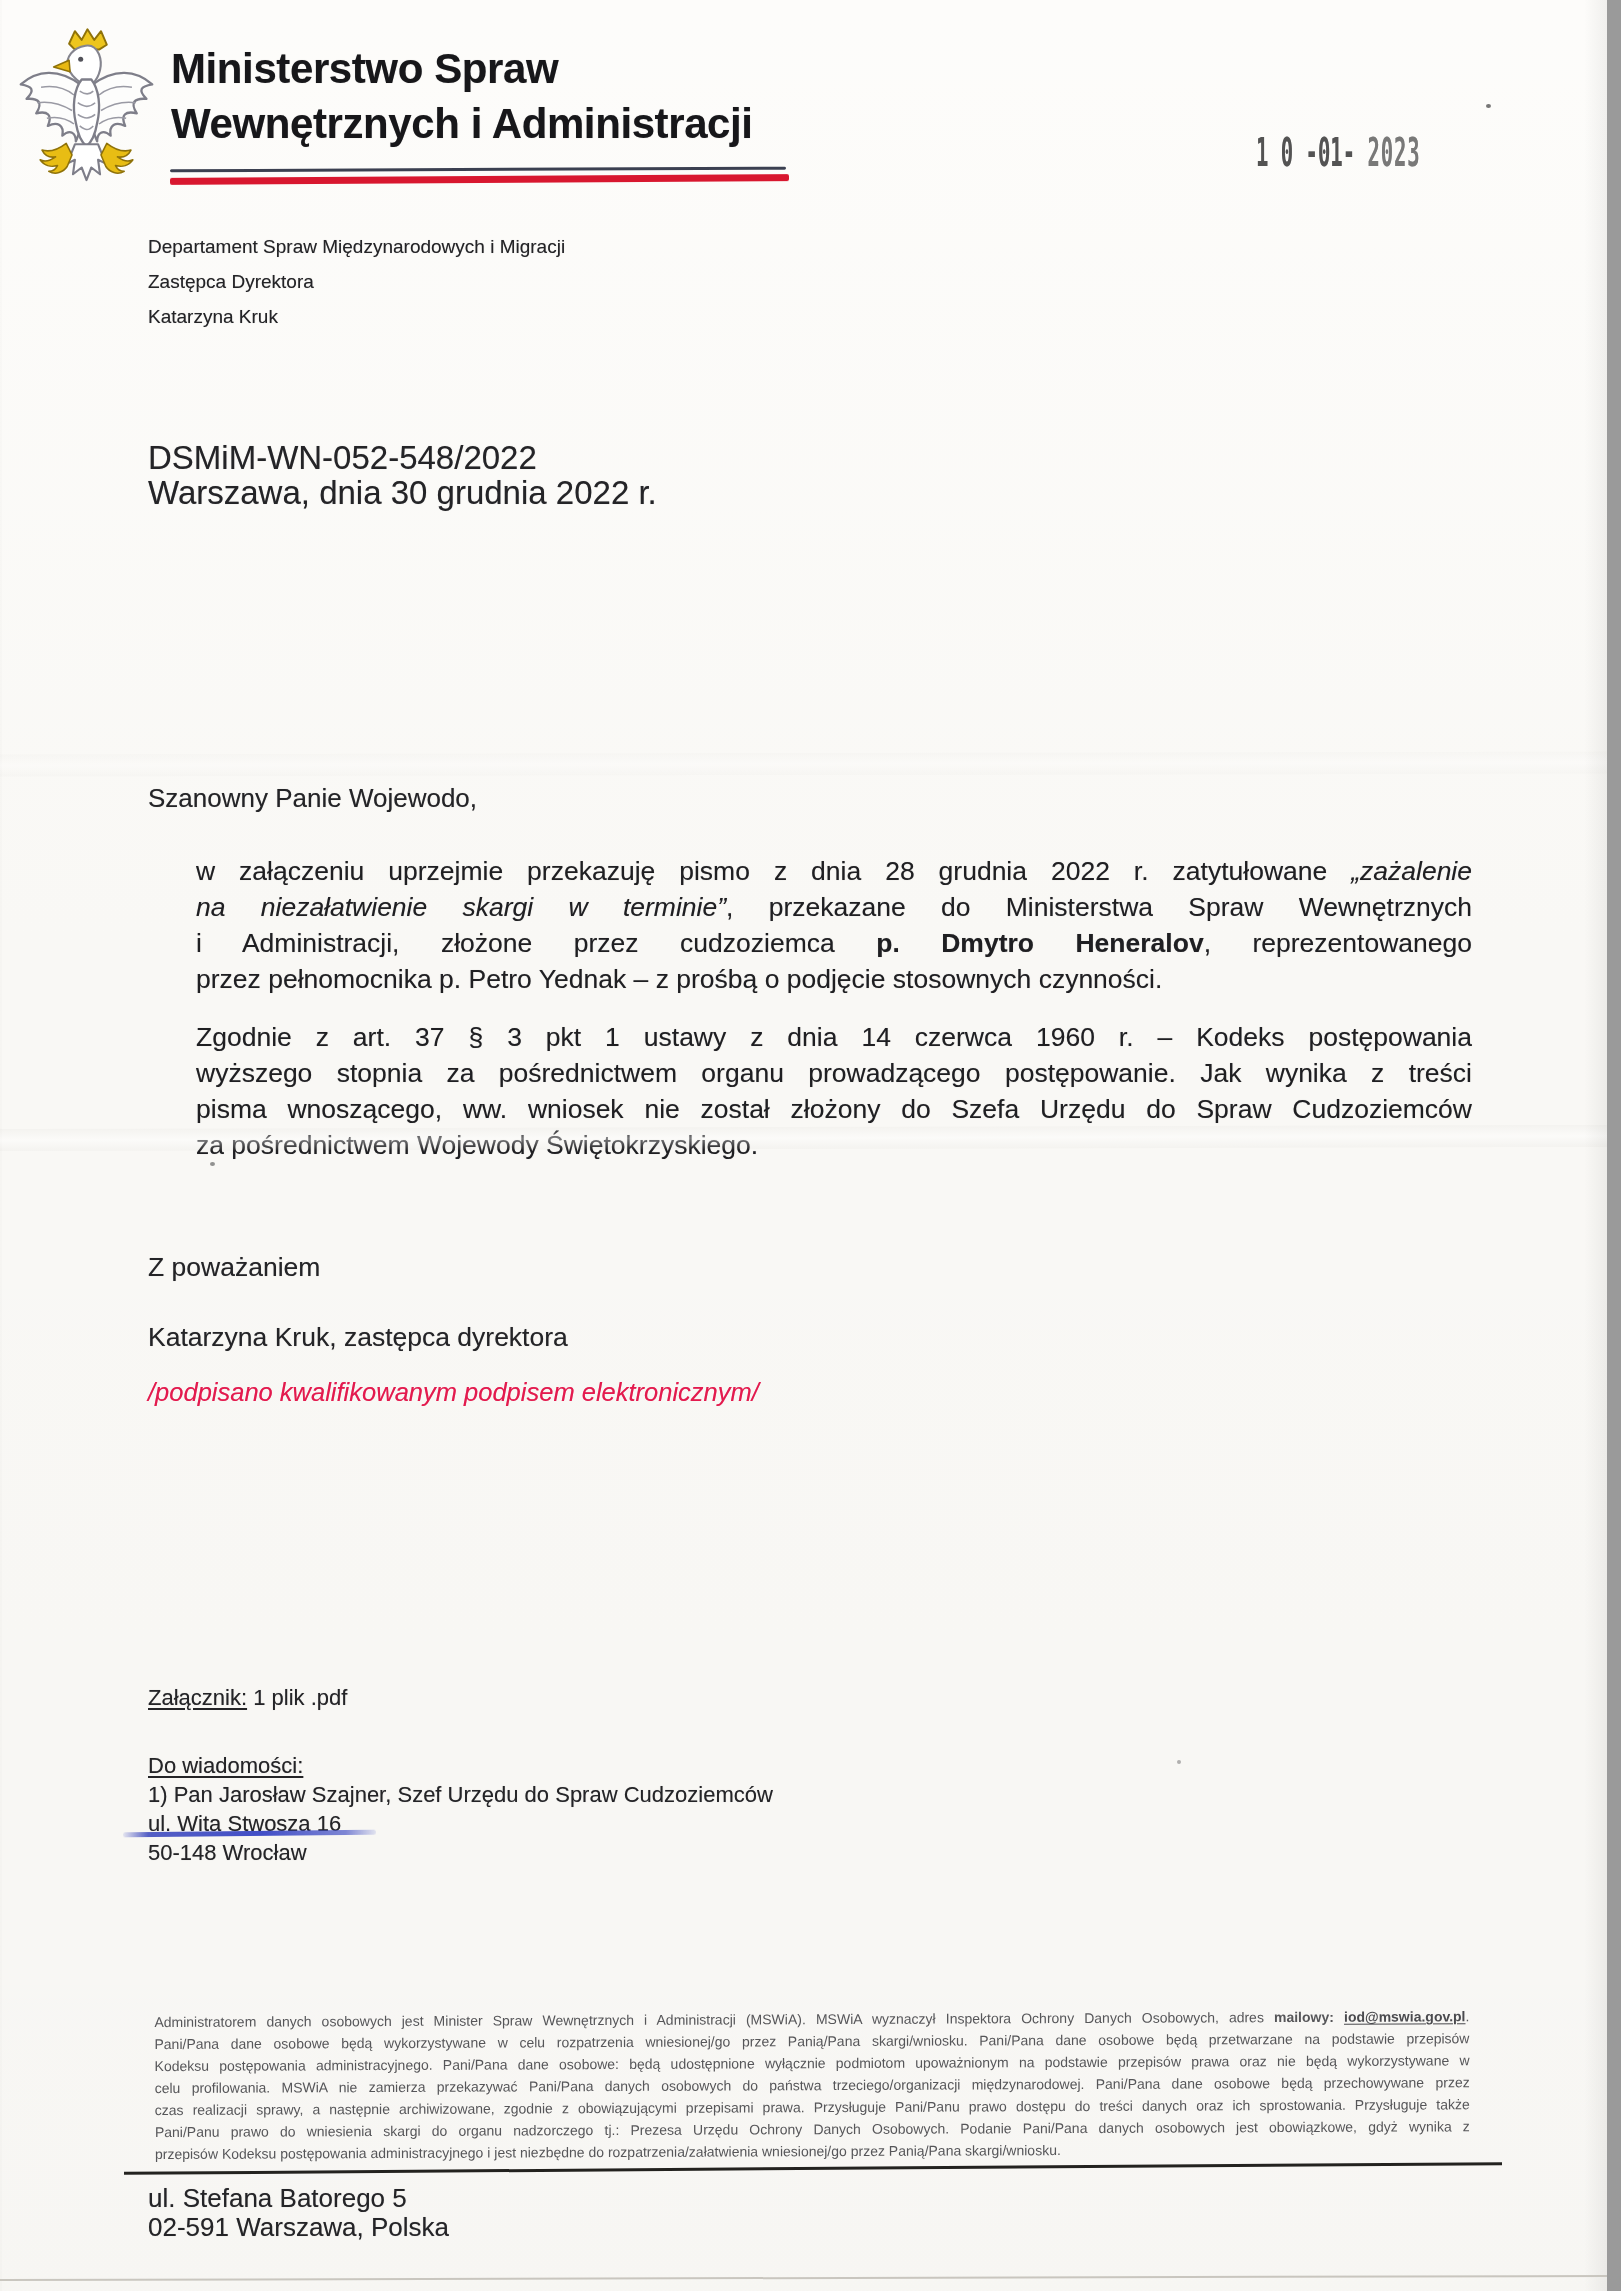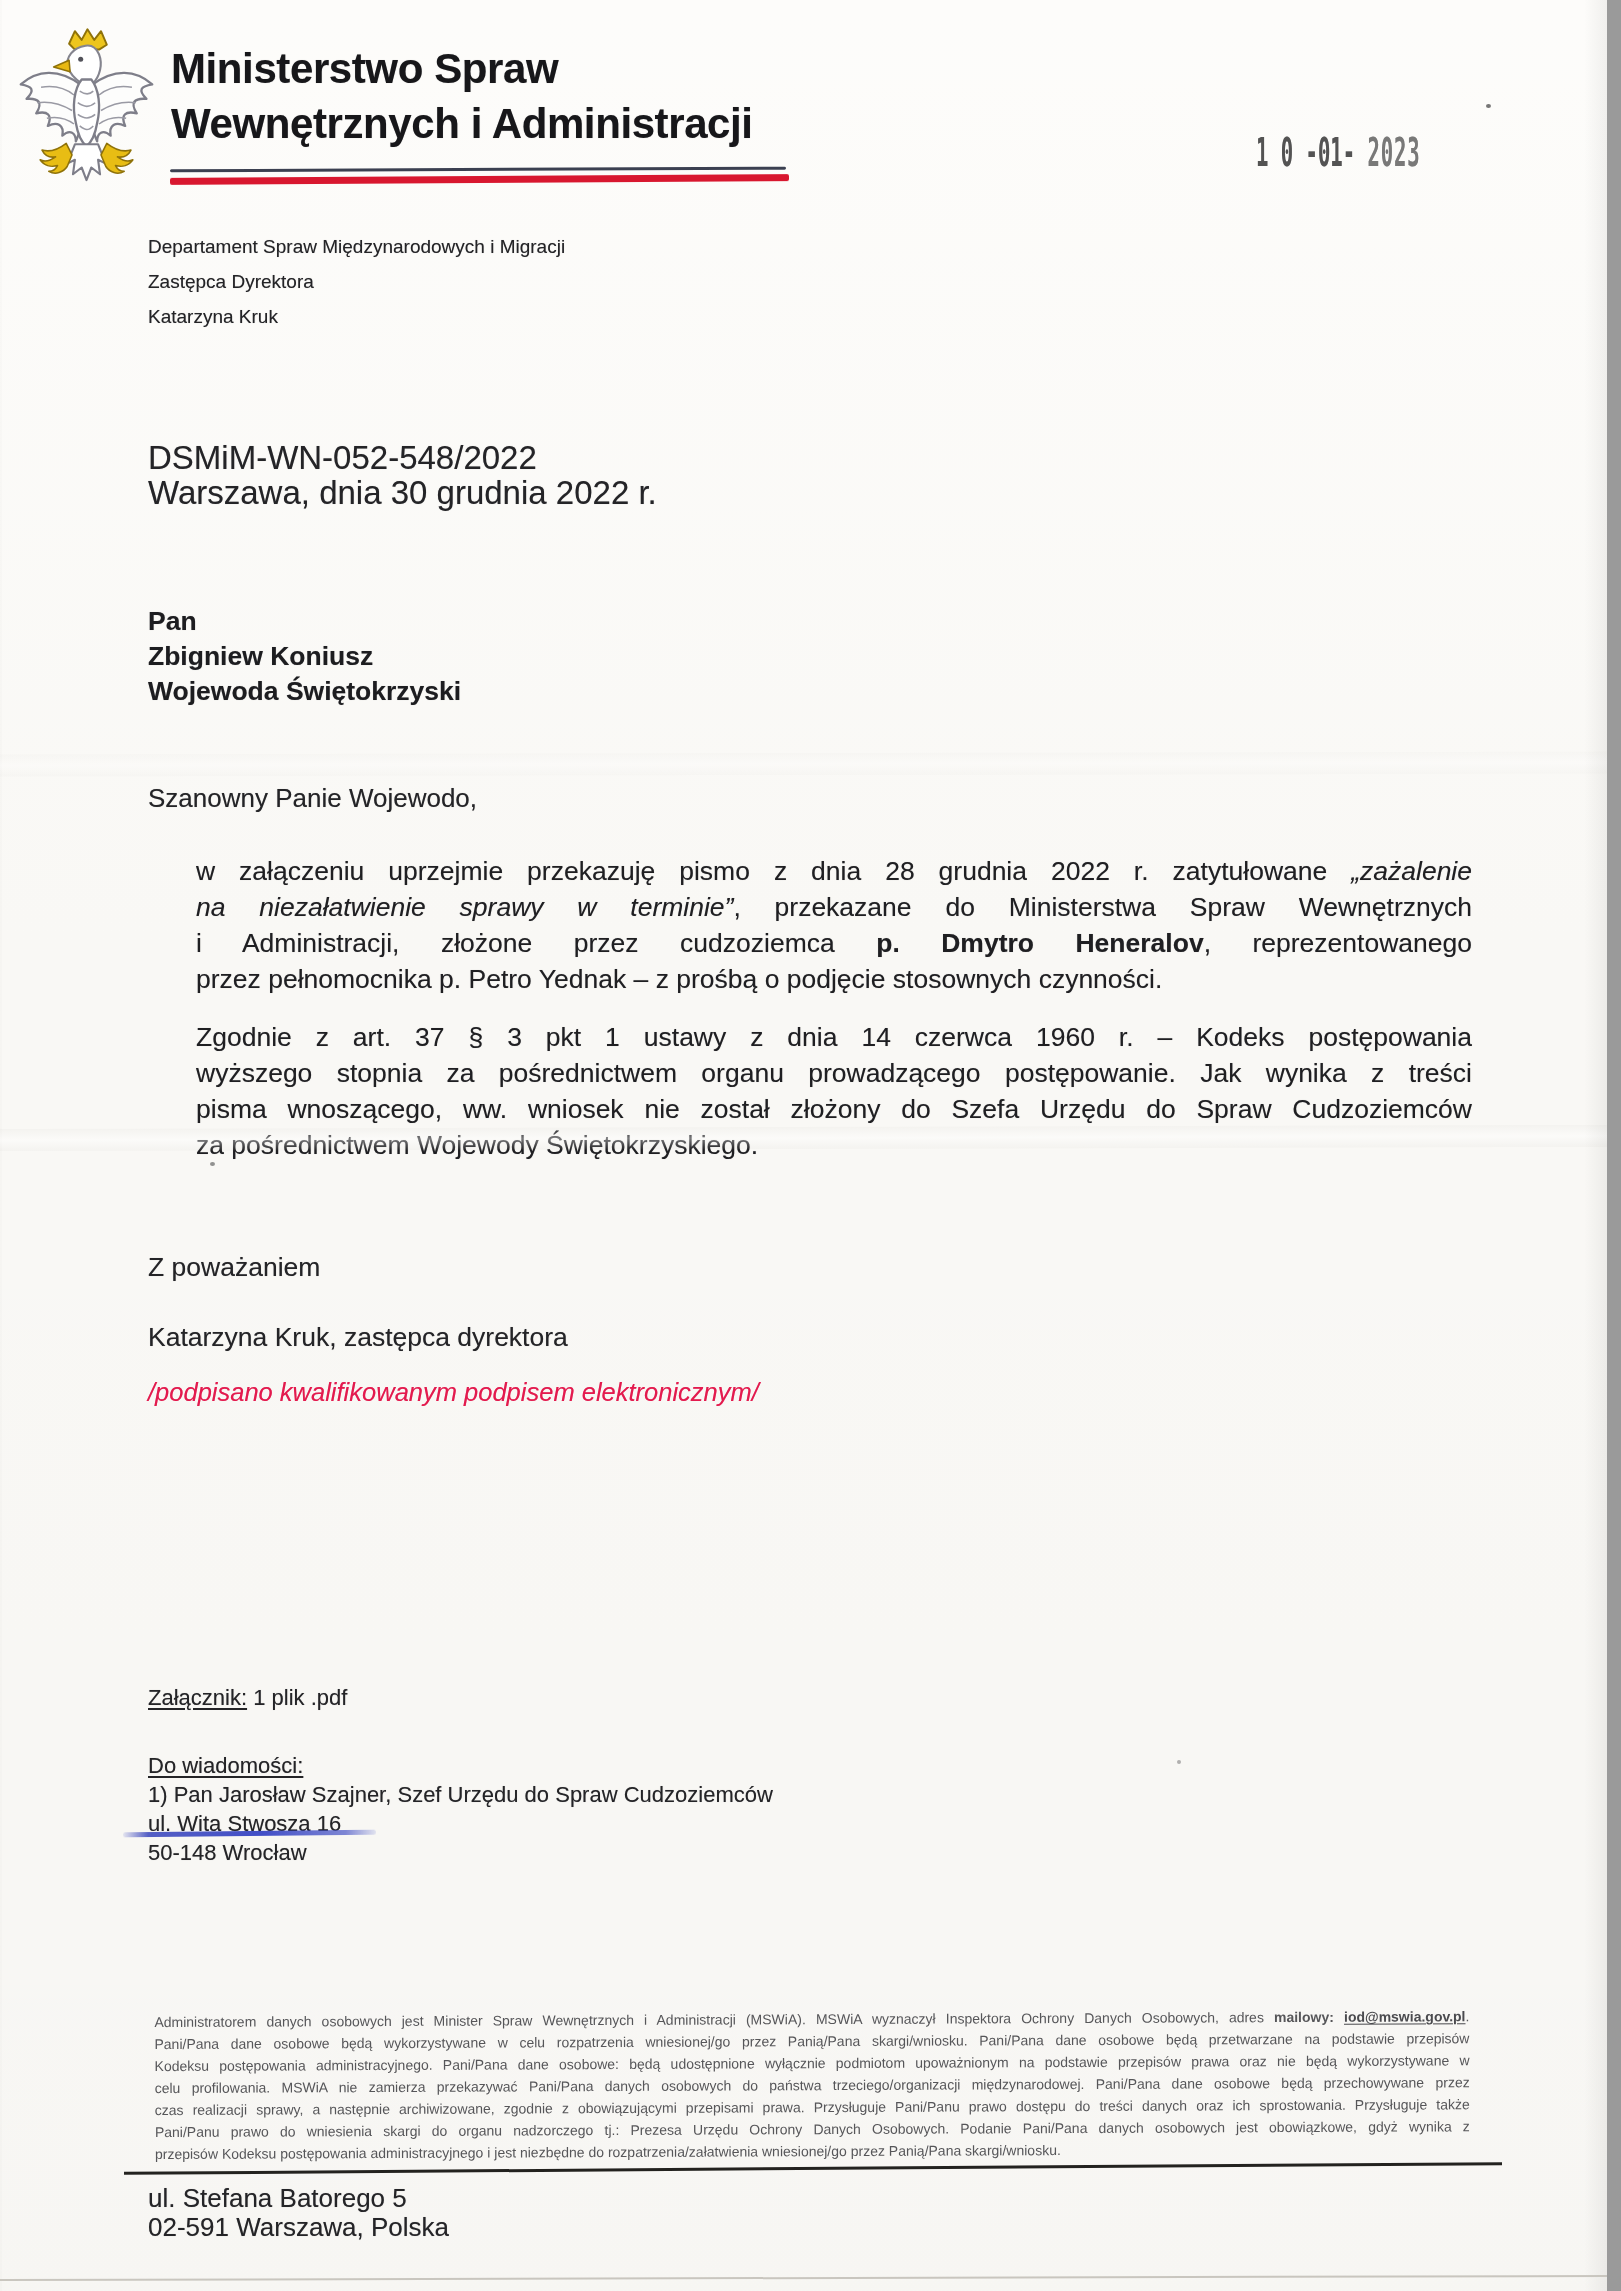--- a/index.html
+++ b/index.html
@@ -122,31 +122,26 @@
     <div>Departament Spraw Międzynarodowych i Migracji</div>
     <div>Zastępca Dyrektora</div>
     <div>Katarzyna Kruk</div>
   </div>
 
   <div class="blk reference">
     <div>DSMiM-WN-052-548/2022</div>
     <div>Warszawa, dnia 30 grudnia 2022 r.</div>
   </div>
 
-  <div class="blk recipient">
-    <div>Pan</div>
-    <div>Zbigniew Koniusz</div>
-    <div>Wojewoda Świętokrzyski</div>
-  </div>
 
   <div class="blk greeting">Szanowny Panie Wojewodo,</div>
 
   <div class="blk para p1">
       <div class="tl just"><span>w załączeniu uprzejmie przekazuję pismo z dnia 28 grudnia 2022 r. zatytułowane </span><span class="i">„zażalenie</span></div>
-      <div class="tl just"><span class="i">na niezałatwienie sprawy w terminie”</span><span>, przekazane do Ministerstwa Spraw Wewnętrznych</span></div>
+      <div class="tl just"><span class="i">na niezałatwienie skargi w terminie”</span><span>, przekazane do Ministerstwa Spraw Wewnętrznych</span></div>
       <div class="tl just"><span>i Administracji, złożone przez cudzoziemca </span><span class="b">p. Dmytro Heneralov</span><span>, reprezentowanego</span></div>
       <div class="tl"><span>przez pełnomocnika p. Petro Yednak – z prośbą o podjęcie stosownych czynności.</span></div>
     </div>
   <div class="blk para p2x">
       <div class="tl just"><span>Zgodnie z art. 37 § 3 pkt 1 ustawy z dnia 14 czerwca 1960 r. – Kodeks postępowania</span></div>
       <div class="tl just"><span>wyższego stopnia za pośrednictwem organu prowadzącego postępowanie. Jak wynika z treści</span></div>
       <div class="tl just"><span>pisma wnoszącego, ww. wniosek nie został złożony do Szefa Urzędu do Spraw Cudzoziemców</span></div>
       <div class="tl"><span>za pośrednictwem Wojewody Świętokrzyskiego.</span></div>
     </div>
 

